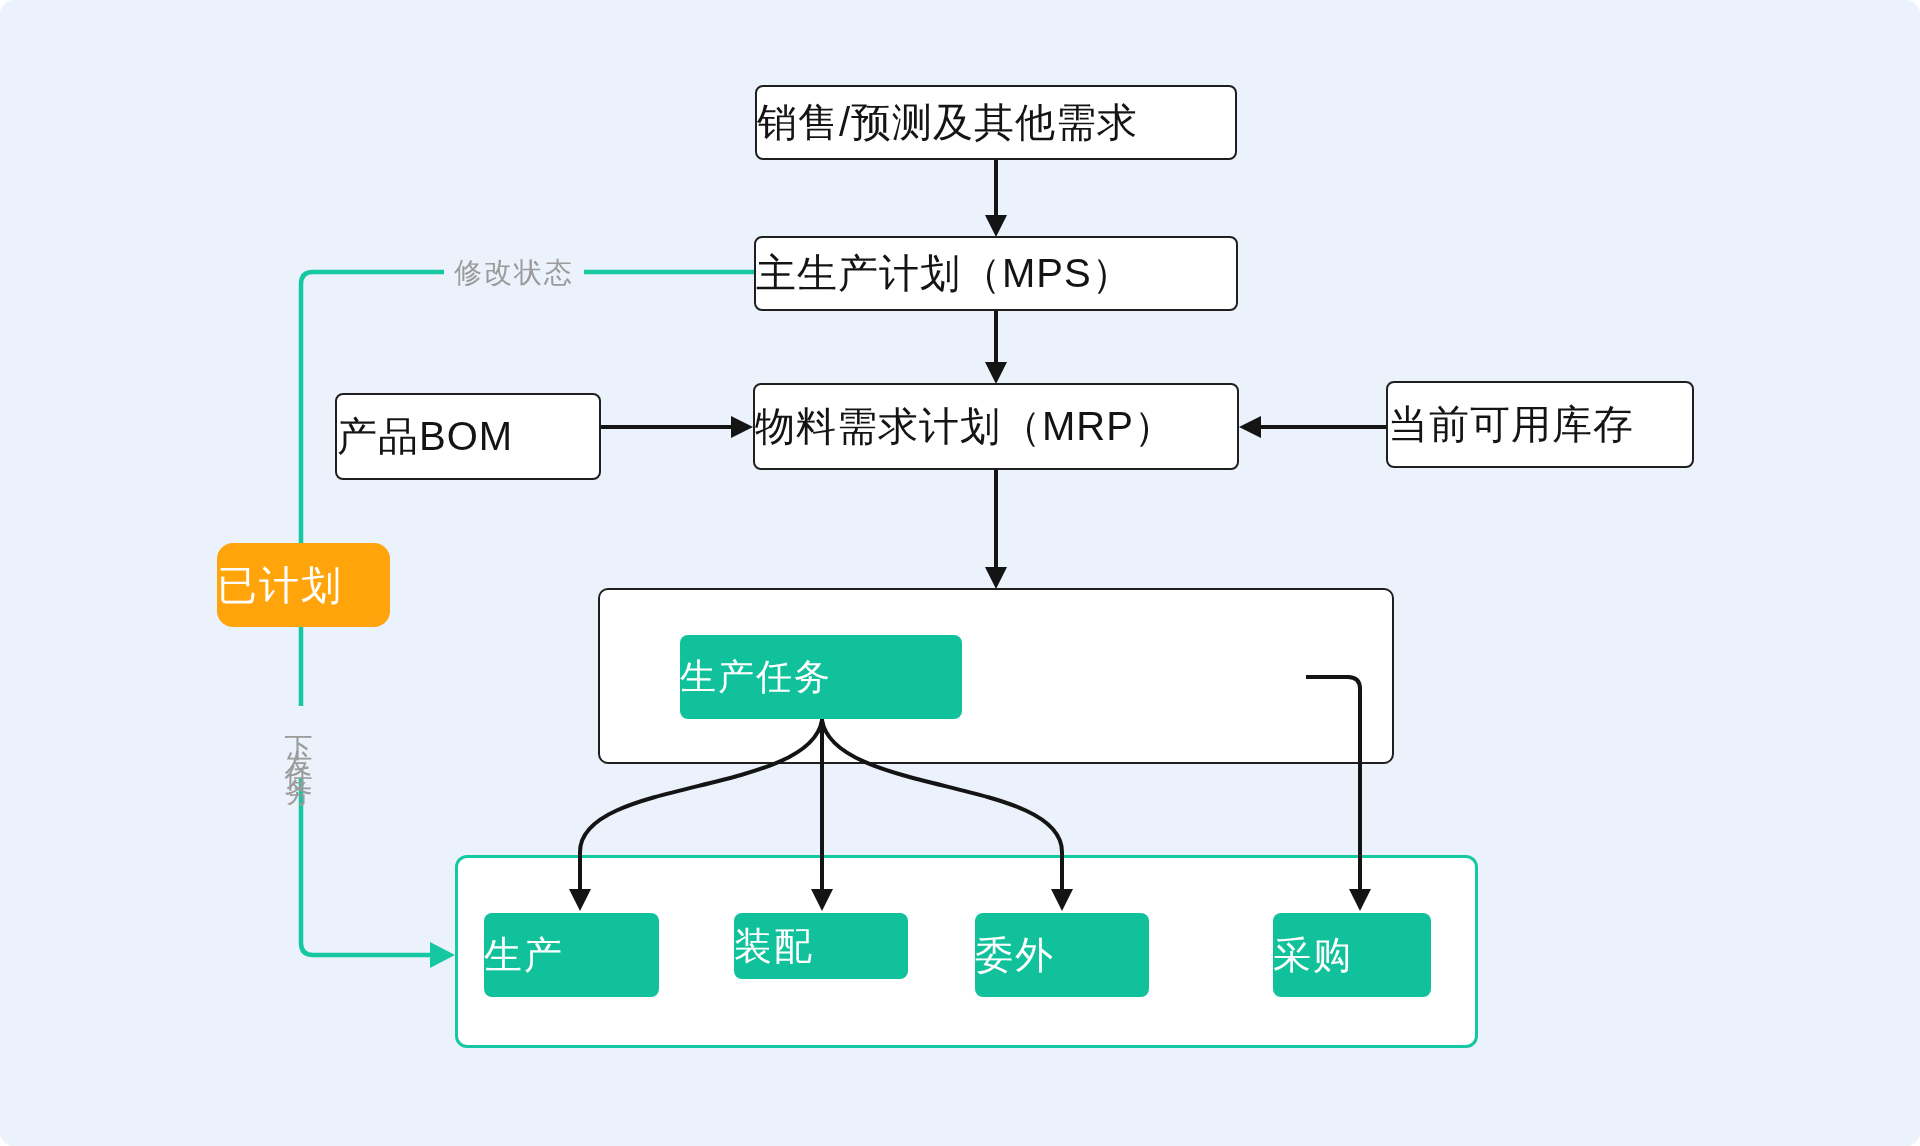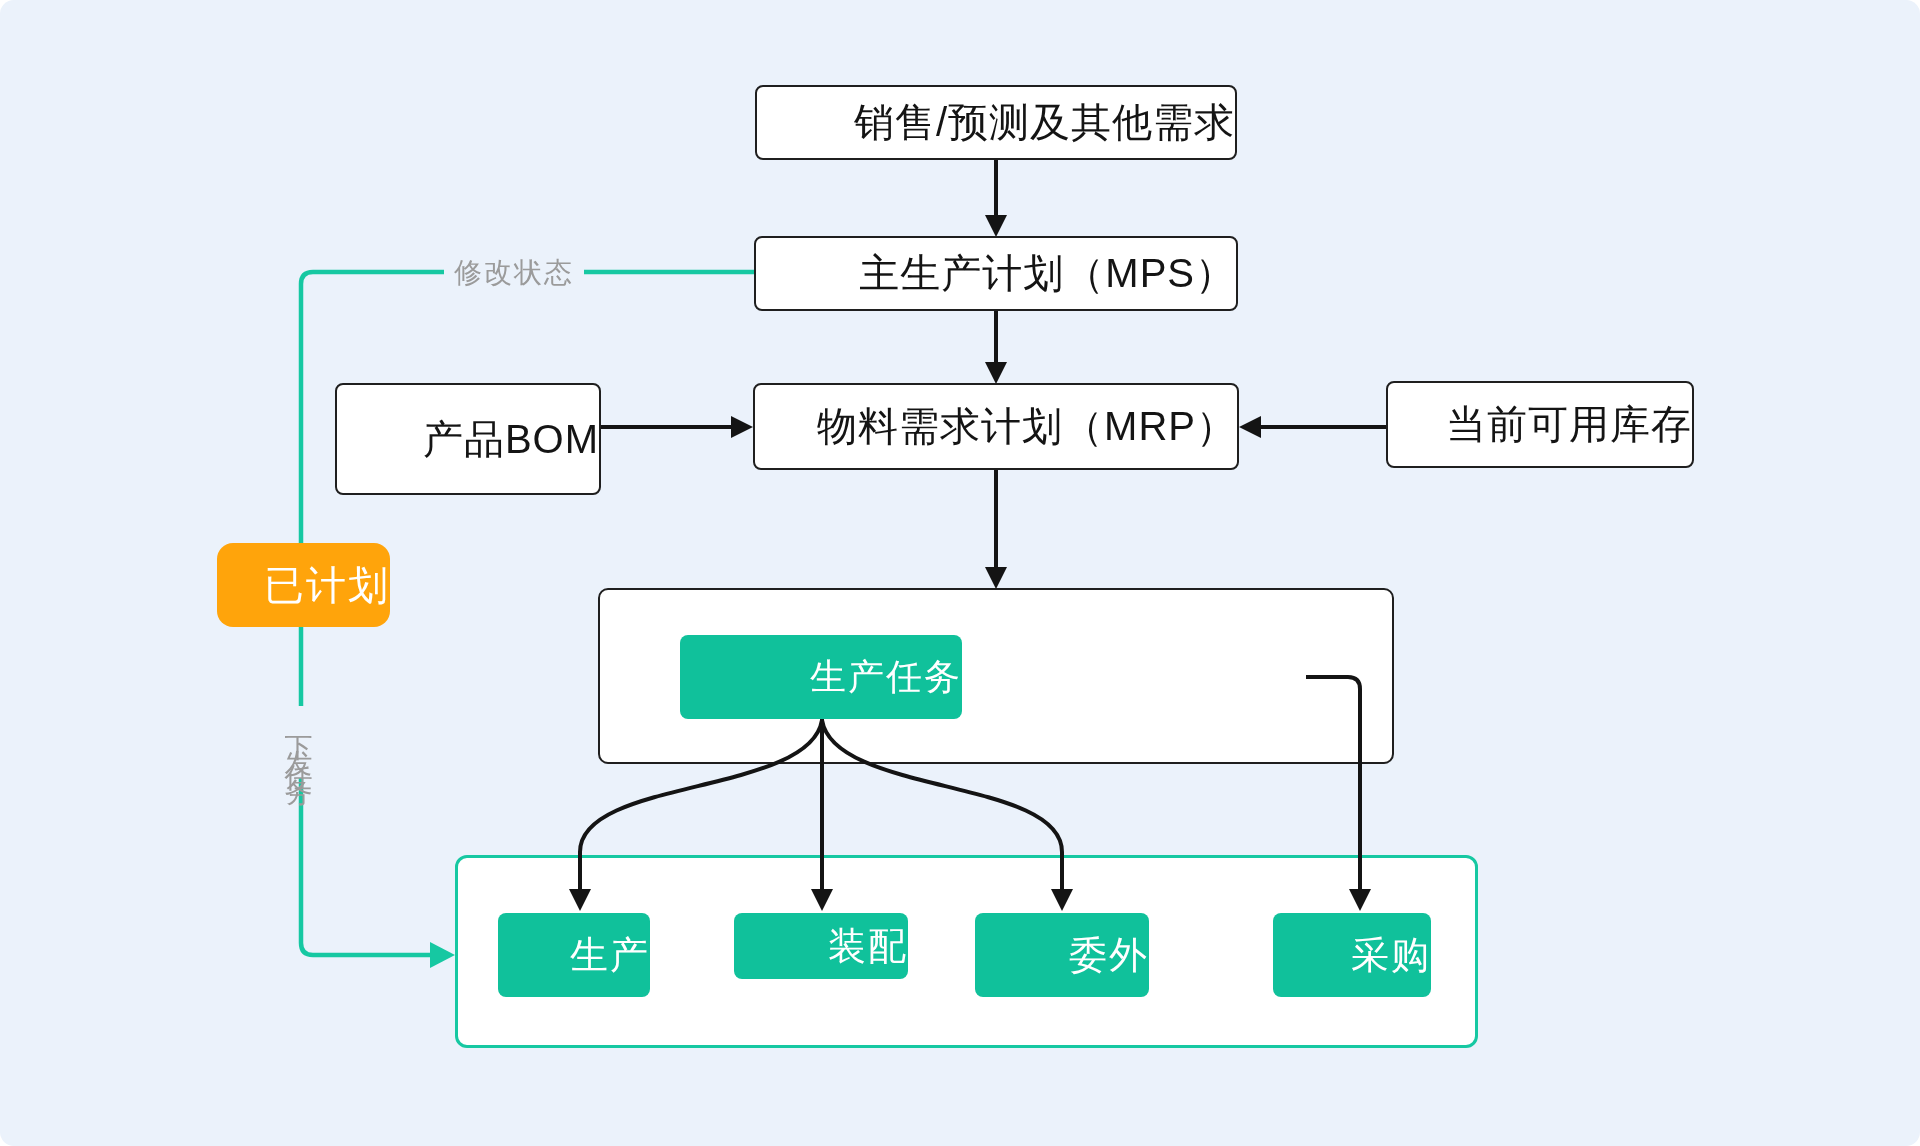--- a/index.html
+++ b/index.html
@@ -9,21 +9,21 @@
     background:var(--background,#ebf2fb);
     border-radius:14px;overflow:hidden;
   }
   svg.wires{position:absolute;left:0;top:0;z-index:2;}
   .wire-black{stroke:var(--ink,#141414);stroke-width:4;fill:none;stroke-linejoin:round;}
   .head-black{fill:var(--ink,#141414);stroke:none;}
   .wire-green{stroke:var(--green-stroke,#16c8a2);stroke-width:4.5;fill:none;stroke-linejoin:round;}
   .head-green{fill:var(--green-stroke,#16c8a2);stroke:none;}
 
   .node{
-    position:absolute;display:flex;align-items:center;justify-content:flex-end;
+    position:absolute;display:flex;align-items:center;justify-content:flex-start;
     box-sizing:border-box;white-space:nowrap;
   }
   .white-box{
     background:var(--surface,#ffffff);
     border:2.5px solid var(--border-dark,#1f1f1f);
     border-radius:8px;color:var(--ink,#141414);
     font-size:40px;font-weight:500;letter-spacing:1px;z-index:3;
   }
   .container-plain{
     position:absolute;background:var(--surface,#ffffff);
@@ -98,38 +98,38 @@
   </svg>
 
   <div class="node white-box" style="left:755px;top:85px;width:482px;height:75px;">
     <span>销售/预测及其他需求</span>
   </div>
 
   <div class="node white-box" style="left:754px;top:236px;width:484px;height:75px;">
     <span>主生产计划（MPS）</span>
   </div>
 
-  <div class="node white-box" style="left:335px;top:383px;width:266px;height:112px;">
+  <div class="node white-box" style="left:335px;top:393px;width:266px;height:87px;">
     <span>产品BOM</span>
   </div>
 
   <div class="node white-box" style="left:753px;top:383px;width:486px;height:87px;">
     <span>物料需求计划（MRP）</span>
   </div>
 
   <div class="node white-box" style="left:1386px;top:381px;width:308px;height:87px;">
     <span>当前可用库存</span>
   </div>
 
   <div class="node green-box pill-btn" style="left:680px;top:635px;width:282px;height:84px;">
     <span>生产任务</span>
   </div>
 
 
-  <div class="node green-box leaf-box" style="left:498px;top:913px;width:152px;height:84px;">
+  <div class="node green-box leaf-box" style="left:484px;top:913px;width:175px;height:84px;">
     <span>生产</span>
   </div>
 
   <div class="node green-box leaf-box" style="left:734px;top:913px;width:174px;height:66px;">
     <span>装配</span>
   </div>
 
   <div class="node green-box leaf-box" style="left:975px;top:913px;width:174px;height:84px;">
     <span>委外</span>
   </div>

